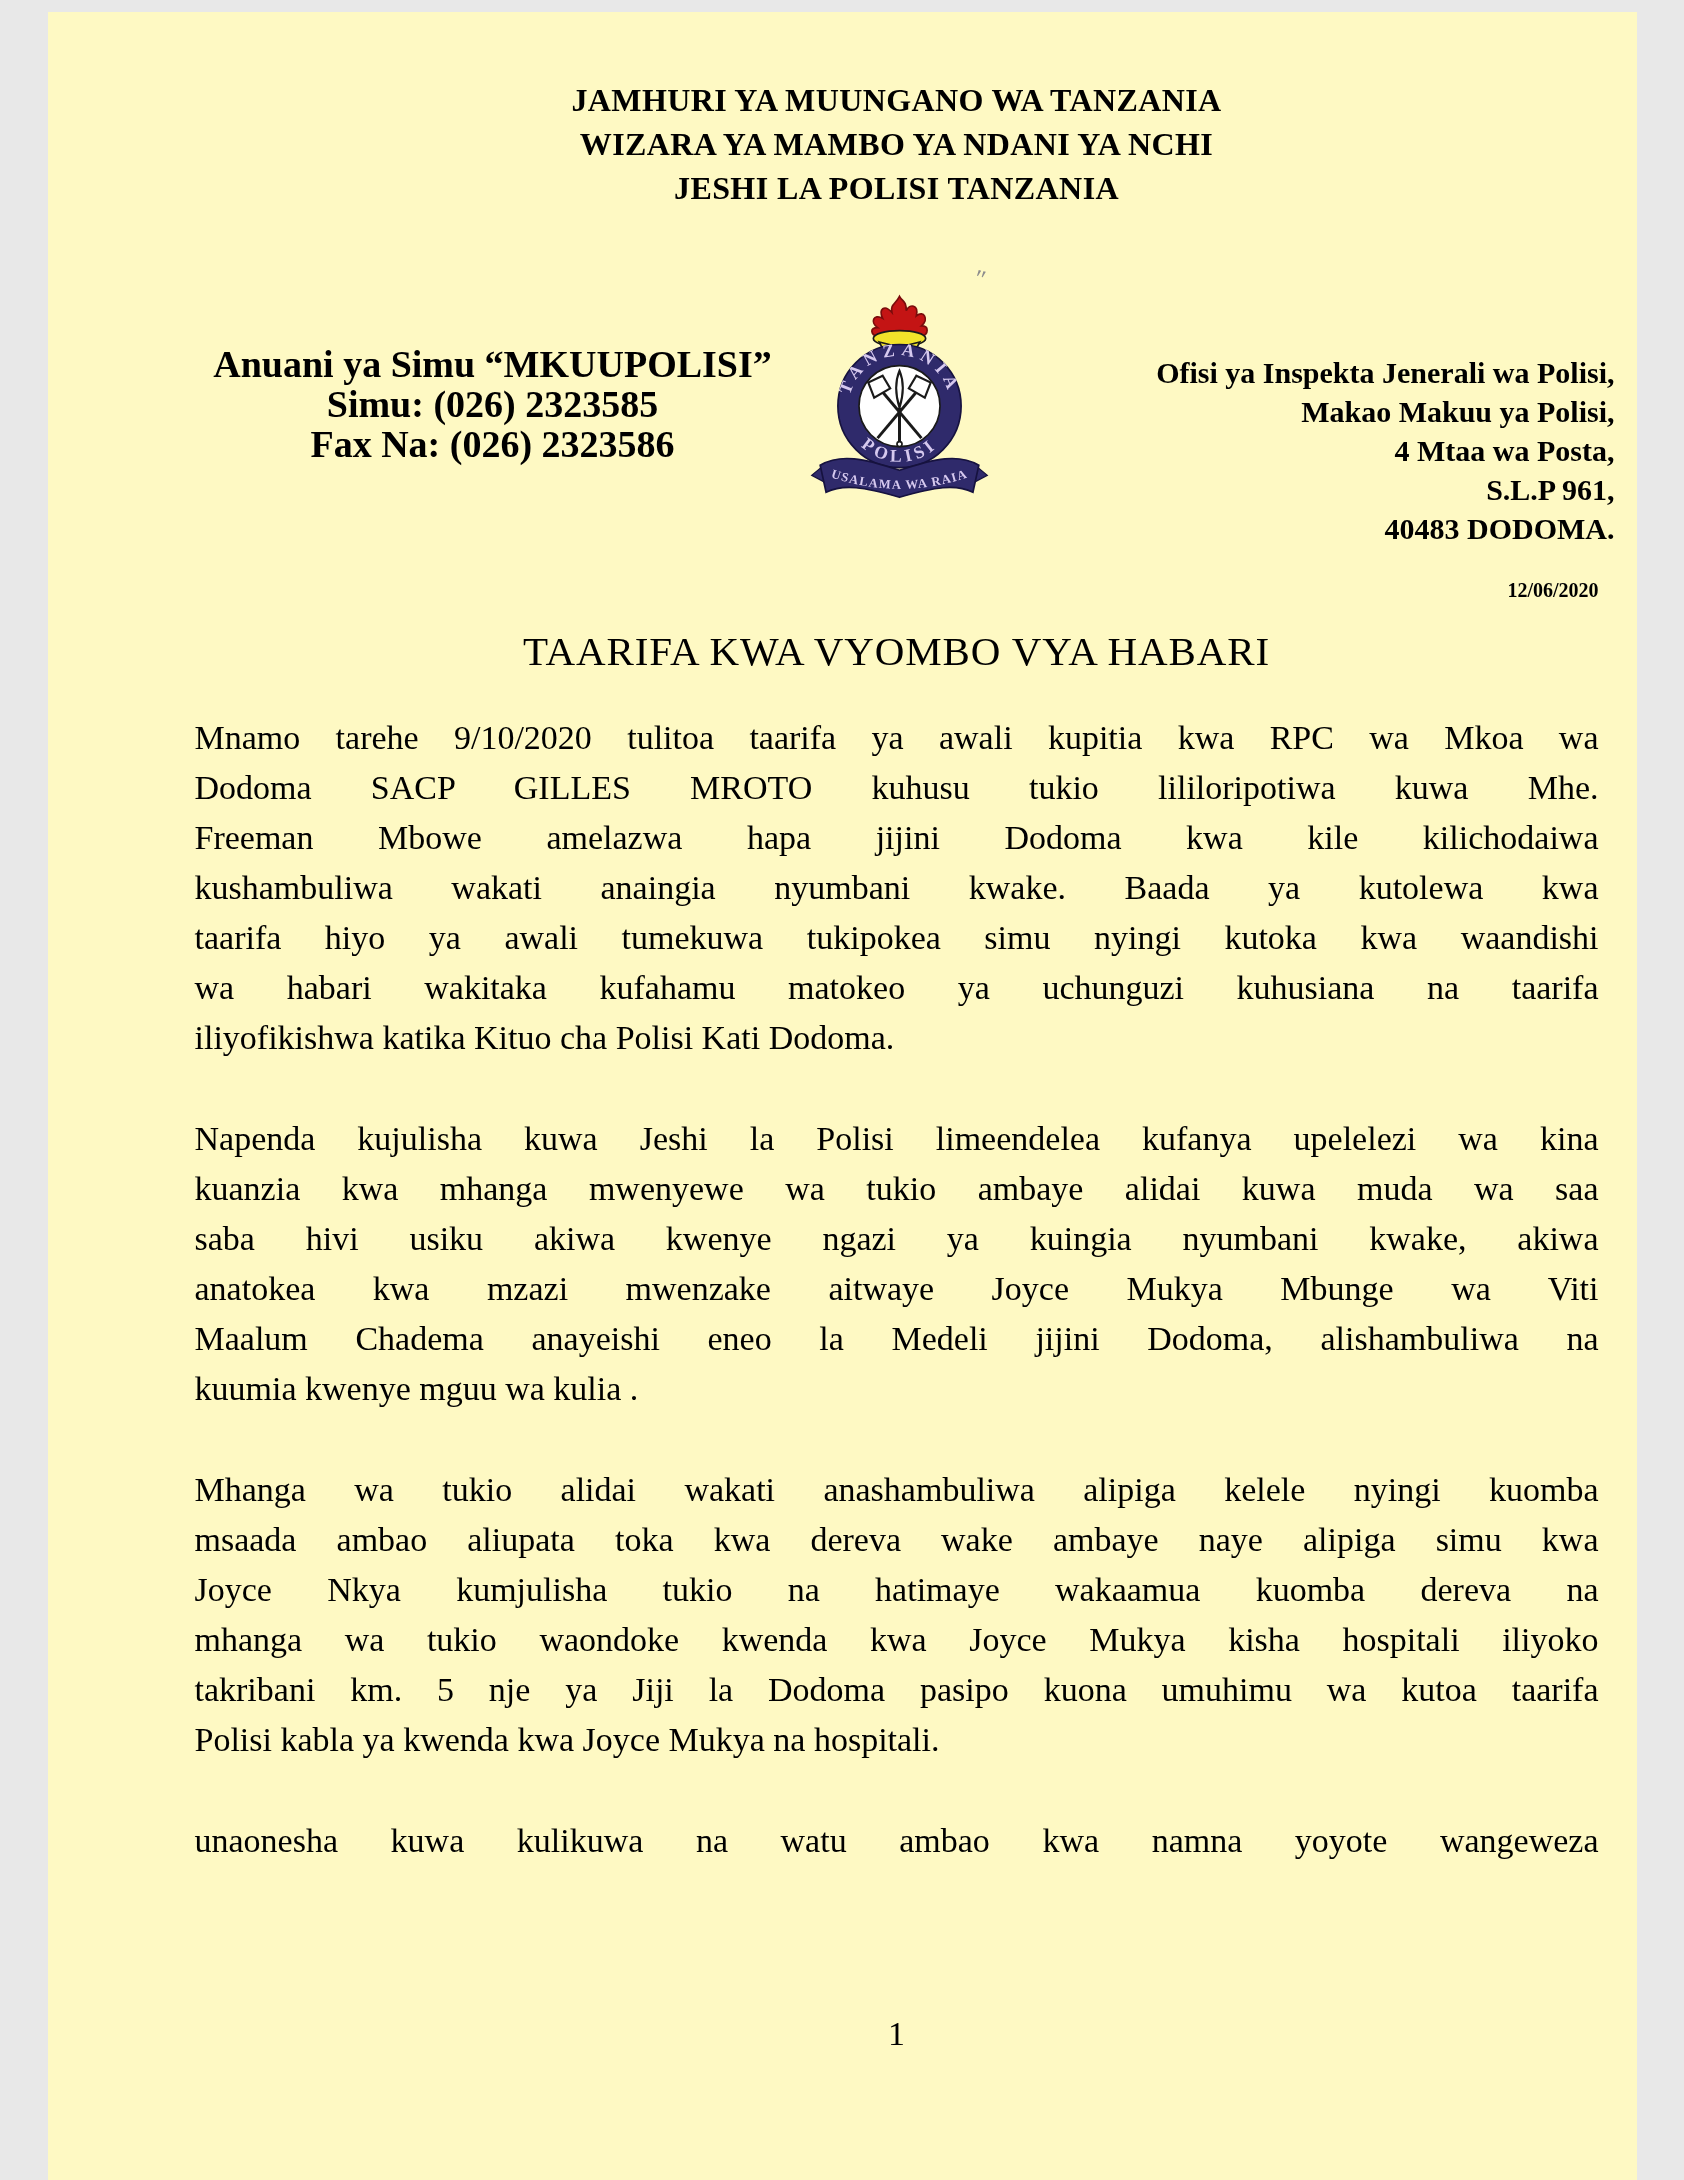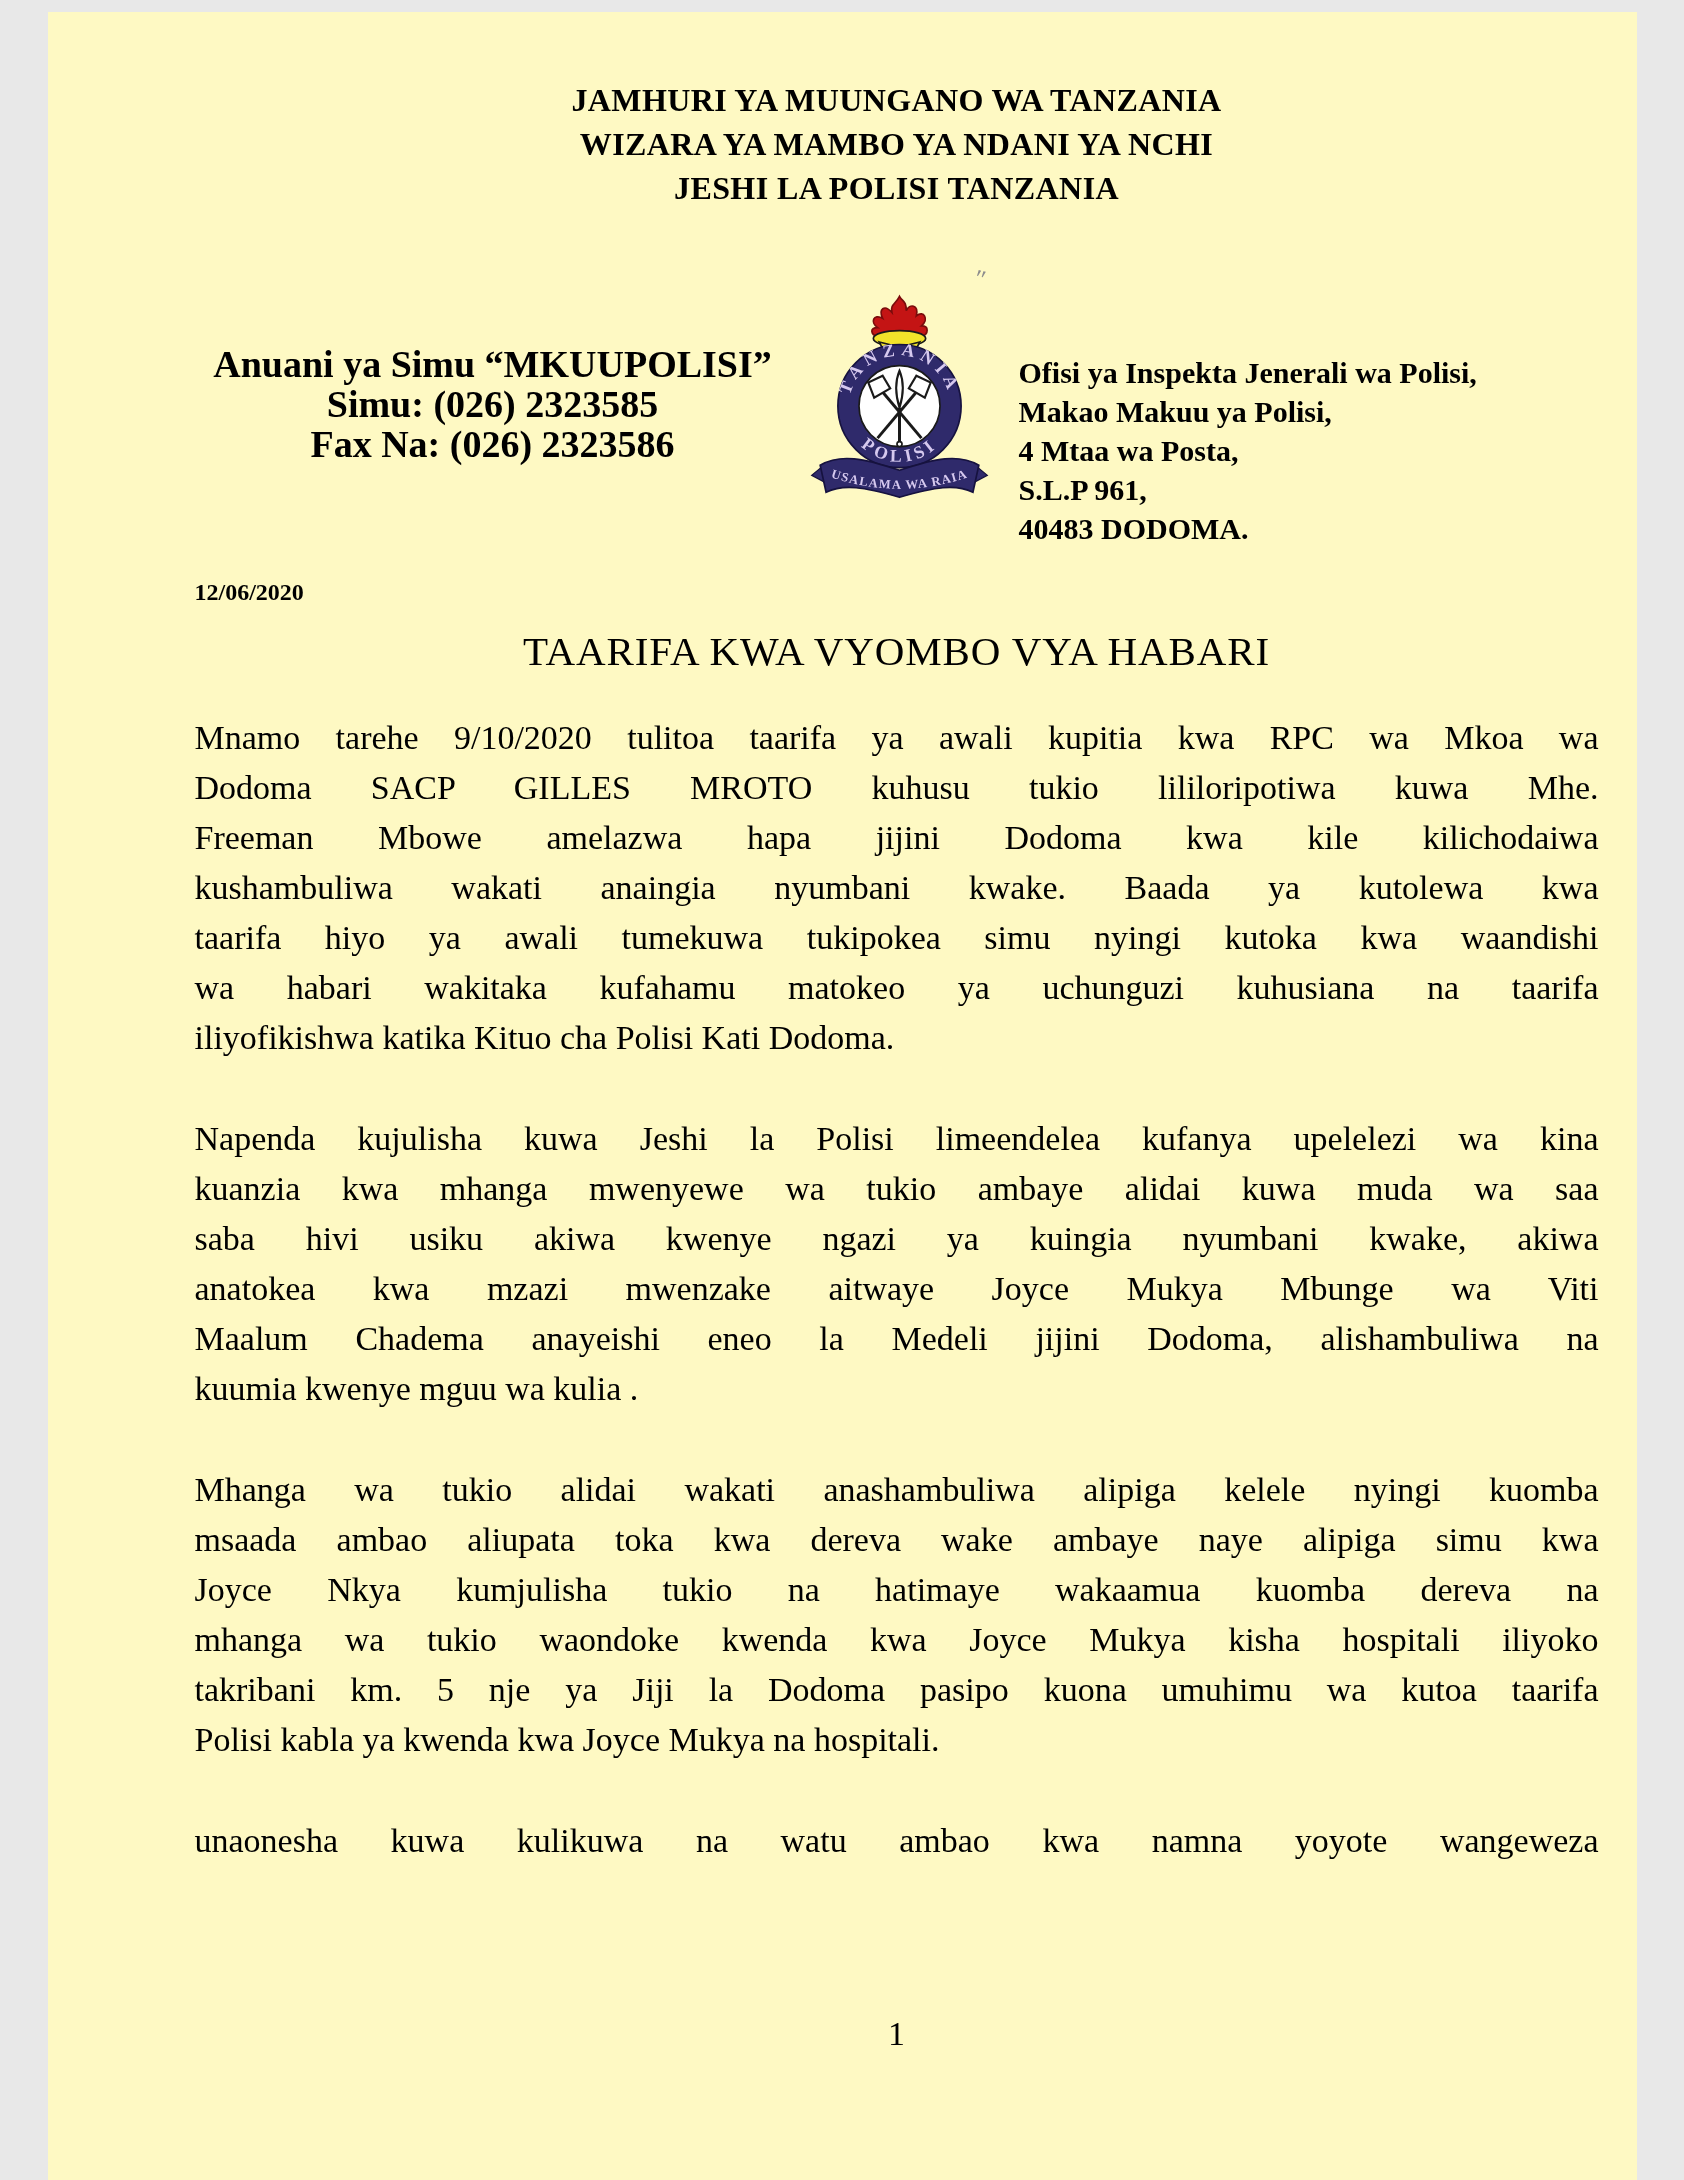--- a/index.html
+++ b/index.html
@@ -14,31 +14,31 @@
     position:absolute; left:147px; top:66px; width:1404px;
     text-align:center; font-weight:bold; font-size:32px; line-height:44px;
     letter-spacing:0.4px;
   }
   .contact-block {
     position:absolute; left:147px; top:332px; width:596px;
     text-align:center; font-weight:bold; font-size:38px; line-height:40px;
   }
   .address-block {
     position:absolute; left:971px; top:341px; width:596px;
-    text-align:left; font-weight:bold; font-size:30px; line-height:39px;
+    text-align:right; font-weight:bold; font-size:30px; line-height:39px;
   }
   .emblem { position:absolute; left:762px; top:281px; width:179px; height:211px; }
   .scan-mark {
     position:absolute; left:925px; top:252px; color:#8d8d8d;
     font-style:italic; font-size:25.6px; transform:rotate(14deg);
   }
   
   .date-line {
     position:absolute; left:147px; top:567px; width:1404px;
-    font-weight:bold; font-size:24px;
+    text-align:right; font-weight:bold; font-size:20px;
   }
   .doc-title {
     position:absolute; left:147px; top:615px; width:1404px;
     text-align:center; font-weight:normal; font-size:41px; letter-spacing:0.9px;
   }
   
   .body-text {
     position:absolute; left:147px; top:701px; width:1404px;
     font-size:34px;
   }

